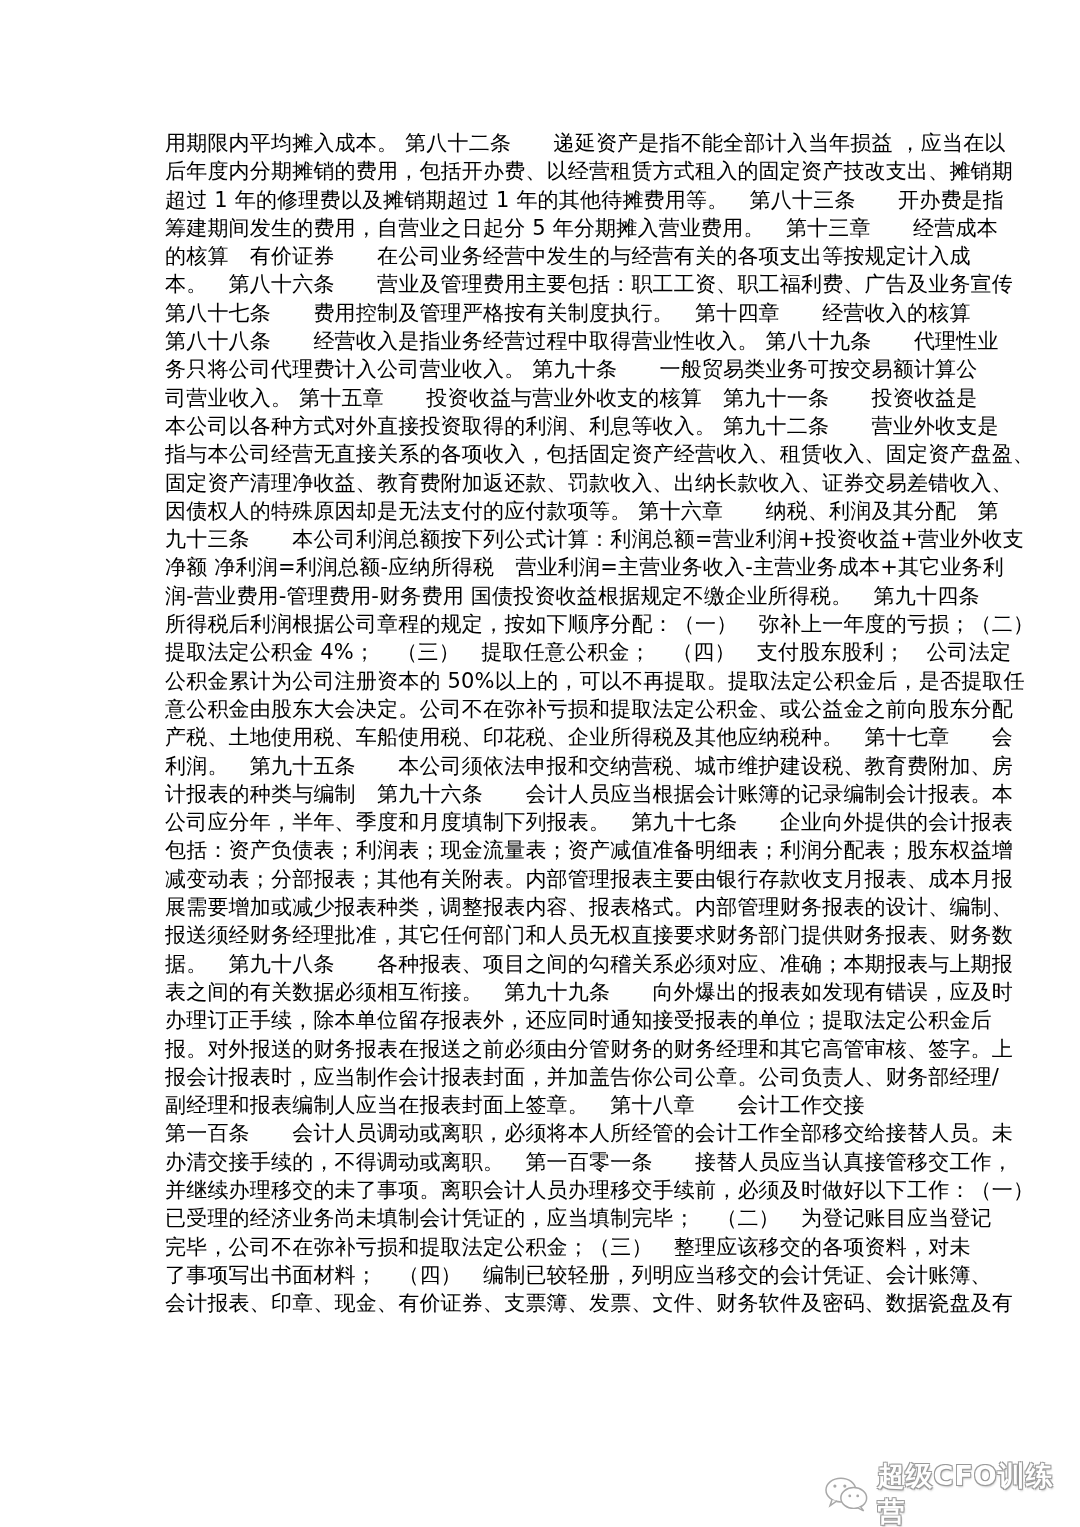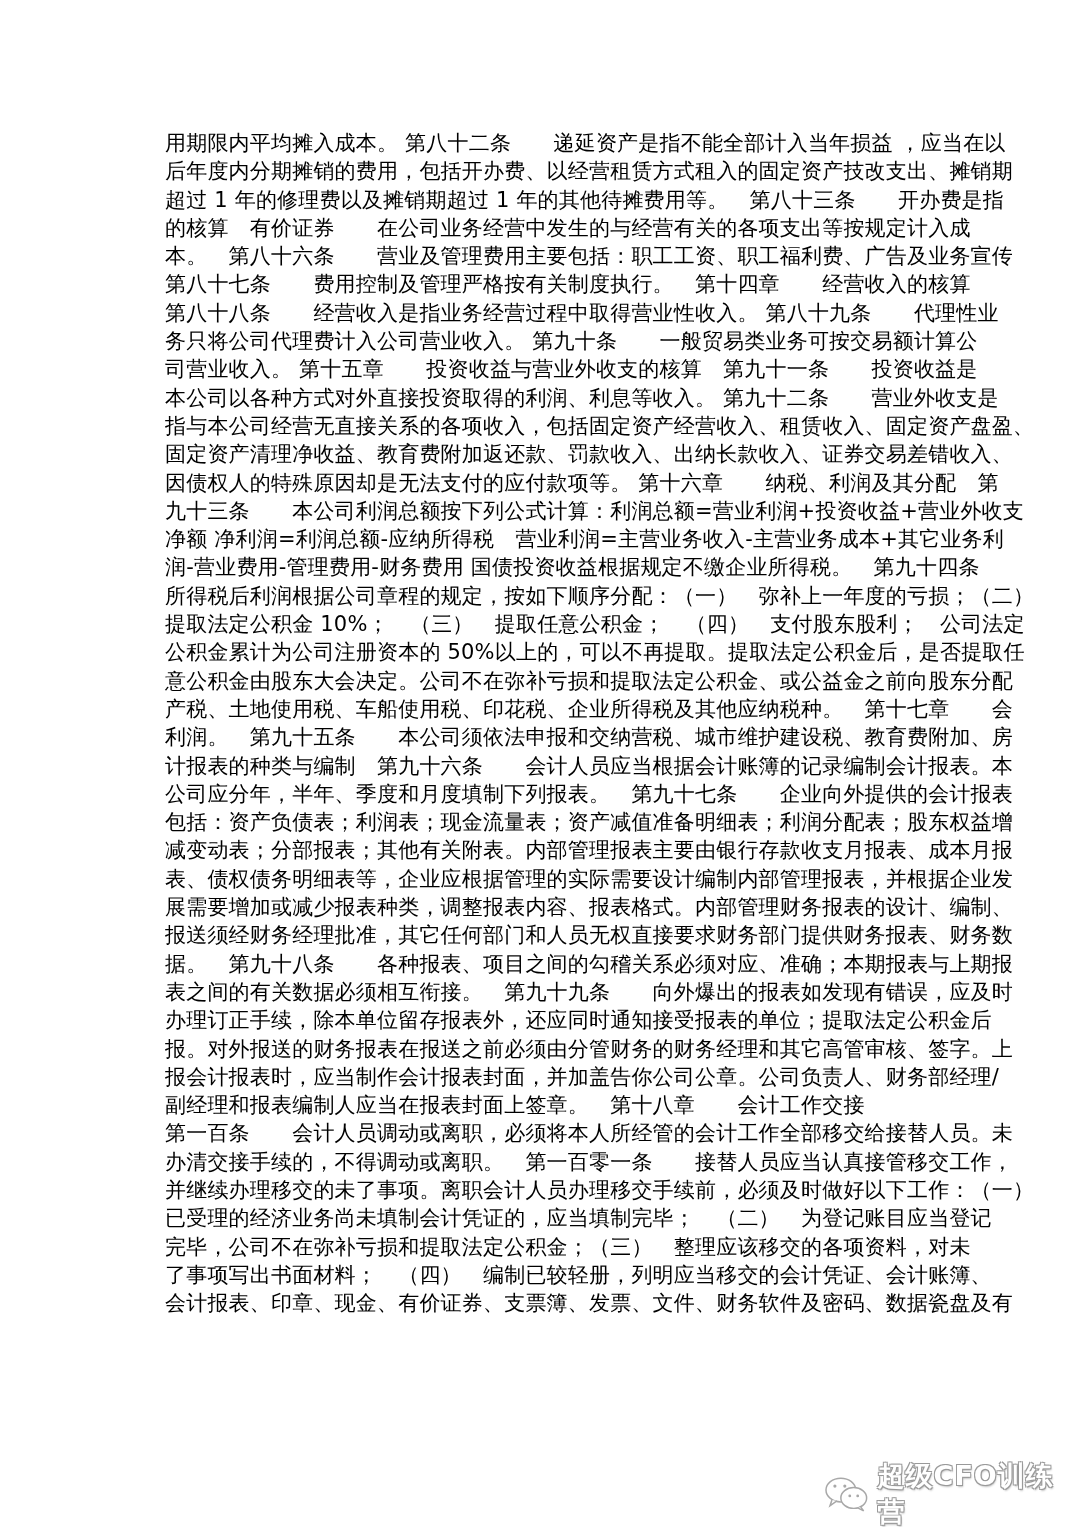--- a/index.html
+++ b/index.html
@@ -30,44 +30,44 @@
     letter-spacing: 1px;
   }
 </style>
 </head>
 <body>
 
 <div class="page" id="page">
     <div class="line">用期限内平均摊入成本。 第八十二条　　递延资产是指不能全部计入当年损益 ，应当在以</div>
     <div class="line">后年度内分期摊销的费用，包括开办费、以经营租赁方式租入的固定资产技改支出、摊销期</div>
     <div class="line">超过 1 年的修理费以及摊销期超过 1 年的其他待摊费用等。　第八十三条　　开办费是指</div>
+    <div class="line">筹建期间发生的费用，自营业之日起分 5 年分期摊入营业费用。　第十三章　　经营成本</div>
     <div class="line">的核算　有价证券　　在公司业务经营中发生的与经营有关的各项支出等按规定计入成</div>
     <div class="line">本。　第八十六条　　营业及管理费用主要包括：职工工资、职工福利费、广告及业务宣传</div>
     <div class="line">第八十七条　　费用控制及管理严格按有关制度执行。　第十四章　　经营收入的核算</div>
     <div class="line">第八十八条　　经营收入是指业务经营过程中取得营业性收入。 第八十九条　　代理性业</div>
     <div class="line">务只将公司代理费计入公司营业收入。 第九十条　　一般贸易类业务可按交易额计算公</div>
     <div class="line">司营业收入。 第十五章　　投资收益与营业外收支的核算　第九十一条　　投资收益是</div>
     <div class="line">本公司以各种方式对外直接投资取得的利润、利息等收入。 第九十二条　　营业外收支是</div>
     <div class="line">指与本公司经营无直接关系的各项收入，包括固定资产经营收入、租赁收入、固定资产盘盈、</div>
     <div class="line">固定资产清理净收益、教育费附加返还款、罚款收入、出纳长款收入、证券交易差错收入、</div>
     <div class="line">因债权人的特殊原因却是无法支付的应付款项等。 第十六章　　纳税、利润及其分配　第</div>
     <div class="line">九十三条　　本公司利润总额按下列公式计算：利润总额=营业利润+投资收益+营业外收支</div>
     <div class="line">净额 净利润=利润总额-应纳所得税　营业利润=主营业务收入-主营业务成本+其它业务利</div>
     <div class="line">润-营业费用-管理费用-财务费用 国债投资收益根据规定不缴企业所得税。　第九十四条</div>
     <div class="line">所得税后利润根据公司章程的规定，按如下顺序分配：（一）　弥补上一年度的亏损；（二）</div>
-    <div class="line">提取法定公积金 10%；　（三）　提取任意公积金；　（四）　支付股东股利；　公司法定</div>
+    <div class="line">提取法定公积金 4%；　（三）　提取任意公积金；　（四）　支付股东股利；　公司法定</div>
     <div class="line">公积金累计为公司注册资本的 50%以上的，可以不再提取。提取法定公积金后，是否提取任</div>
     <div class="line">意公积金由股东大会决定。公司不在弥补亏损和提取法定公积金、或公益金之前向股东分配</div>
     <div class="line">产税、土地使用税、车船使用税、印花税、企业所得税及其他应纳税种。　第十七章　　会</div>
     <div class="line">利润。　第九十五条　　本公司须依法申报和交纳营税、城市维护建设税、教育费附加、房</div>
     <div class="line">计报表的种类与编制　第九十六条　　会计人员应当根据会计账簿的记录编制会计报表。本</div>
     <div class="line">公司应分年，半年、季度和月度填制下列报表。　第九十七条　　企业向外提供的会计报表</div>
     <div class="line">包括：资产负债表；利润表；现金流量表；资产减值准备明细表；利润分配表；股东权益增</div>
     <div class="line">减变动表；分部报表；其他有关附表。内部管理报表主要由银行存款收支月报表、成本月报</div>
-    <div class="line">表、债权债务明细表等，企业应根据管理的实际需要设计编制内部管理报表，并根据企业发</div>
     <div class="line">展需要增加或减少报表种类，调整报表内容、报表格式。内部管理财务报表的设计、编制、</div>
     <div class="line">报送须经财务经理批准，其它任何部门和人员无权直接要求财务部门提供财务报表、财务数</div>
     <div class="line">据。　第九十八条　　各种报表、项目之间的勾稽关系必须对应、准确；本期报表与上期报</div>
     <div class="line">表之间的有关数据必须相互衔接。　第九十九条　　向外爆出的报表如发现有错误，应及时</div>
     <div class="line">办理订正手续，除本单位留存报表外，还应同时通知接受报表的单位；提取法定公积金后</div>
     <div class="line">报。对外报送的财务报表在报送之前必须由分管财务的财务经理和其它高管审核、签字。上</div>
     <div class="line">报会计报表时，应当制作会计报表封面，并加盖告你公司公章。公司负责人、财务部经理/</div>
     <div class="line last">副经理和报表编制人应当在报表封面上签章。　第十八章　　会计工作交接</div>
     <div class="line">第一百条　　会计人员调动或离职，必须将本人所经管的会计工作全部移交给接替人员。未</div>
     <div class="line">办清交接手续的，不得调动或离职。　第一百零一条　　接替人员应当认真接管移交工作，</div>

